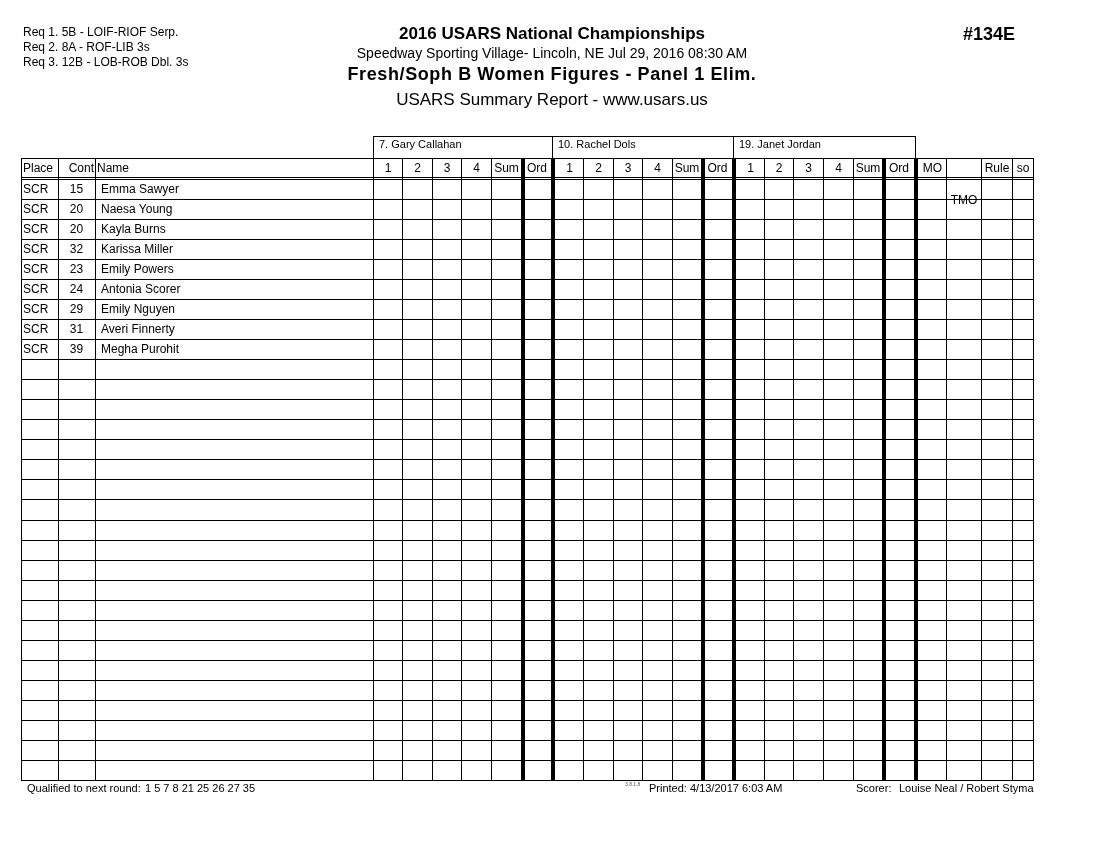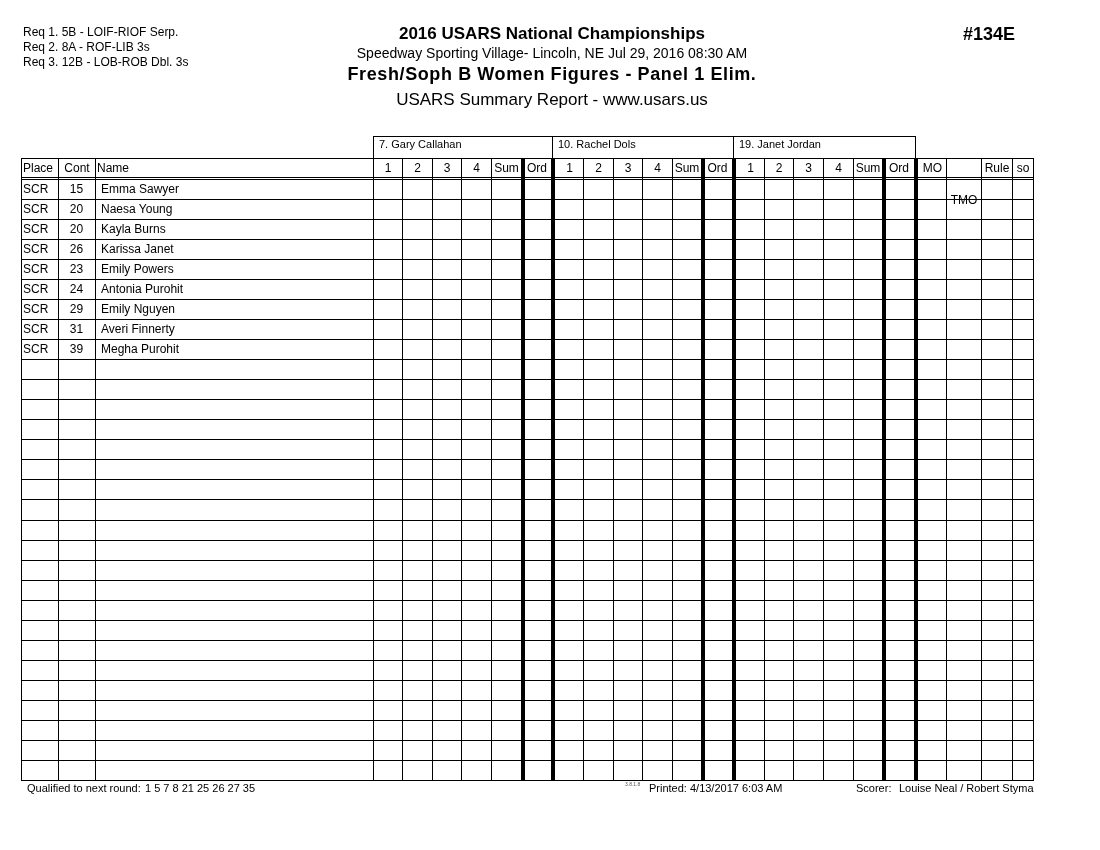--- a/index.html
+++ b/index.html
@@ -93,21 +93,21 @@
     <div class="vl" style="left: 793px; top: 158px; height: 623px; width: 1px;"></div>
     <div class="vl" style="left: 823px; top: 158px; height: 623px; width: 1px;"></div>
     <div class="vl" style="left: 853px; top: 158px; height: 623px; width: 1px;"></div>
     <div class="vl" style="left: 882px; top: 158px; height: 623px; width: 4px;"></div>
     <div class="vl" style="left: 914px; top: 158px; height: 623px; width: 4px;"></div>
     <div class="vl" style="left: 946px; top: 158px; height: 623px; width: 1px;"></div>
     <div class="vl" style="left: 981px; top: 158px; height: 623px; width: 1px;"></div>
     <div class="vl" style="left: 1012px; top: 158px; height: 623px; width: 1px;"></div>
     <div class="vl" style="left: 1033px; top: 158px; height: 623px; width: 1px;"></div>
     <div class="cell" style="left: 23px; top: 158px; width: 34px; text-align: left;">Place</div>
-    <div class="cell" style="left: 60px; top: 158px; width: 34px; text-align: center;">Cont</div>
+    <div class="cell" style="left: 60px; top: 158px; width: 34px; text-align: right;">Cont</div>
     <div class="cell" style="left: 97px; top: 158px; width: 275px; text-align: left;">Name</div>
     <div class="cell" style="left: 375px; top: 158px; width: 26px; text-align: center;">1</div>
     <div class="cell" style="left: 404px; top: 158px; width: 27px; text-align: center;">2</div>
     <div class="cell" style="left: 434px; top: 158px; width: 26px; text-align: center;">3</div>
     <div class="cell" style="left: 463px; top: 158px; width: 27px; text-align: center;">4</div>
     <div class="cell" style="left: 493px; top: 158px; width: 27px; text-align: center;">Sum</div>
     <div class="cell" style="left: 524px; top: 158px; width: 26px; text-align: center;">Ord</div>
     <div class="cell" style="left: 557px; top: 158px; width: 25px; text-align: center;">1</div>
     <div class="cell" style="left: 585px; top: 158px; width: 27px; text-align: center;">2</div>
     <div class="cell" style="left: 615px; top: 158px; width: 26px; text-align: center;">3</div>
@@ -131,30 +131,30 @@
     <div style="position: absolute; left: 21px; top: 199px; width: 1012px; height: 20px;"></div>
     <div class="cell" style="left: 23px; top: 199px; width: 34px; text-align: left;">SCR</div>
     <div class="cell" style="left: 59px; top: 199px; width: 35px; text-align: center;">20</div>
     <div class="cell" style="left: 101px; top: 199px; width: 270px; text-align: left;">Naesa Young</div>
     <div style="position: absolute; left: 21px; top: 219px; width: 1012px; height: 20px;"></div>
     <div class="cell" style="left: 23px; top: 219px; width: 34px; text-align: left;">SCR</div>
     <div class="cell" style="left: 59px; top: 219px; width: 35px; text-align: center;">20</div>
     <div class="cell" style="left: 101px; top: 219px; width: 270px; text-align: left;">Kayla Burns</div>
     <div style="position: absolute; left: 21px; top: 239px; width: 1012px; height: 20px;"></div>
     <div class="cell" style="left: 23px; top: 239px; width: 34px; text-align: left;">SCR</div>
-    <div class="cell" style="left: 59px; top: 239px; width: 35px; text-align: center;">26</div>
-    <div class="cell" style="left: 101px; top: 239px; width: 270px; text-align: left;">Karissa Janet</div>
+    <div class="cell" style="left: 59px; top: 239px; width: 35px; text-align: center;">32</div>
+    <div class="cell" style="left: 101px; top: 239px; width: 270px; text-align: left;">Karissa Miller</div>
     <div style="position: absolute; left: 21px; top: 259px; width: 1012px; height: 20px;"></div>
     <div class="cell" style="left: 23px; top: 259px; width: 34px; text-align: left;">SCR</div>
     <div class="cell" style="left: 59px; top: 259px; width: 35px; text-align: center;">23</div>
     <div class="cell" style="left: 101px; top: 259px; width: 270px; text-align: left;">Emily Powers</div>
     <div style="position: absolute; left: 21px; top: 279px; width: 1012px; height: 20px;"></div>
     <div class="cell" style="left: 23px; top: 279px; width: 34px; text-align: left;">SCR</div>
     <div class="cell" style="left: 59px; top: 279px; width: 35px; text-align: center;">24</div>
-    <div class="cell" style="left: 101px; top: 279px; width: 270px; text-align: left;">Antonia Purohit</div>
+    <div class="cell" style="left: 101px; top: 279px; width: 270px; text-align: left;">Antonia Scorer</div>
     <div style="position: absolute; left: 21px; top: 299px; width: 1012px; height: 20px;"></div>
     <div class="cell" style="left: 23px; top: 299px; width: 34px; text-align: left;">SCR</div>
     <div class="cell" style="left: 59px; top: 299px; width: 35px; text-align: center;">29</div>
     <div class="cell" style="left: 101px; top: 299px; width: 270px; text-align: left;">Emily Nguyen</div>
     <div style="position: absolute; left: 21px; top: 319px; width: 1012px; height: 20px;"></div>
     <div class="cell" style="left: 23px; top: 319px; width: 34px; text-align: left;">SCR</div>
     <div class="cell" style="left: 59px; top: 319px; width: 35px; text-align: center;">31</div>
     <div class="cell" style="left: 101px; top: 319px; width: 270px; text-align: left;">Averi Finnerty</div>
     <div style="position: absolute; left: 21px; top: 339px; width: 1012px; height: 20px;"></div>
     <div class="cell" style="left: 23px; top: 339px; width: 34px; text-align: left;">SCR</div>

